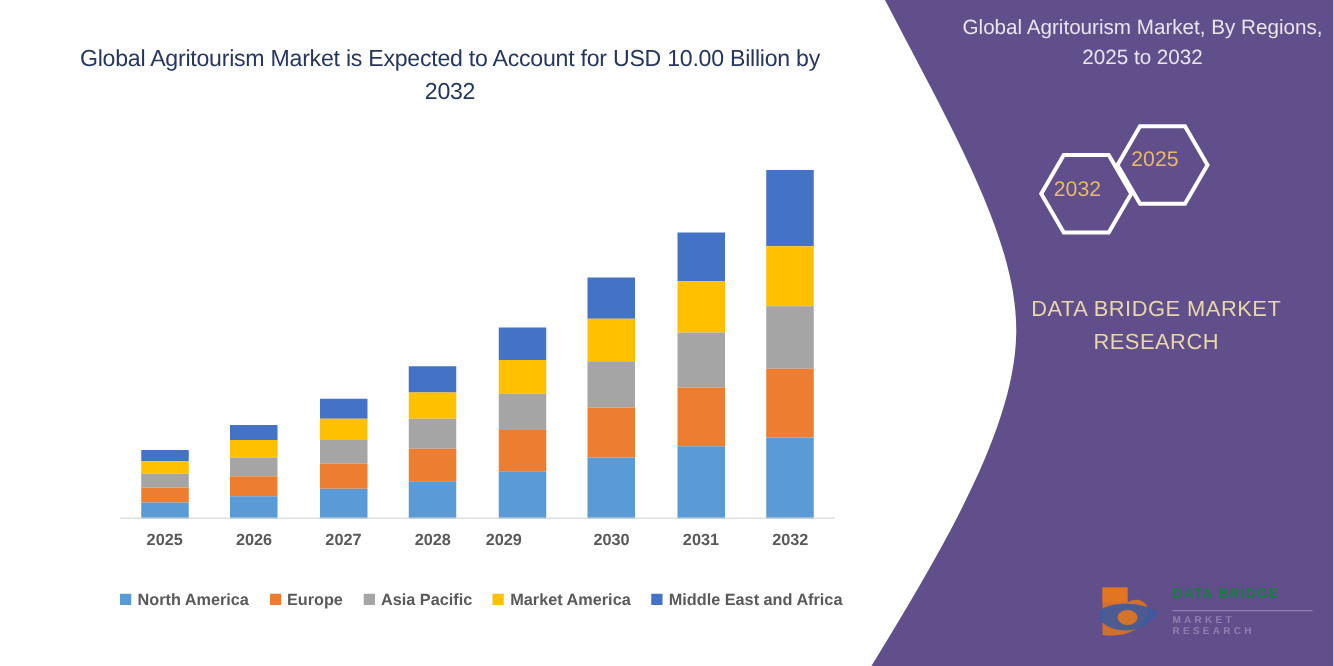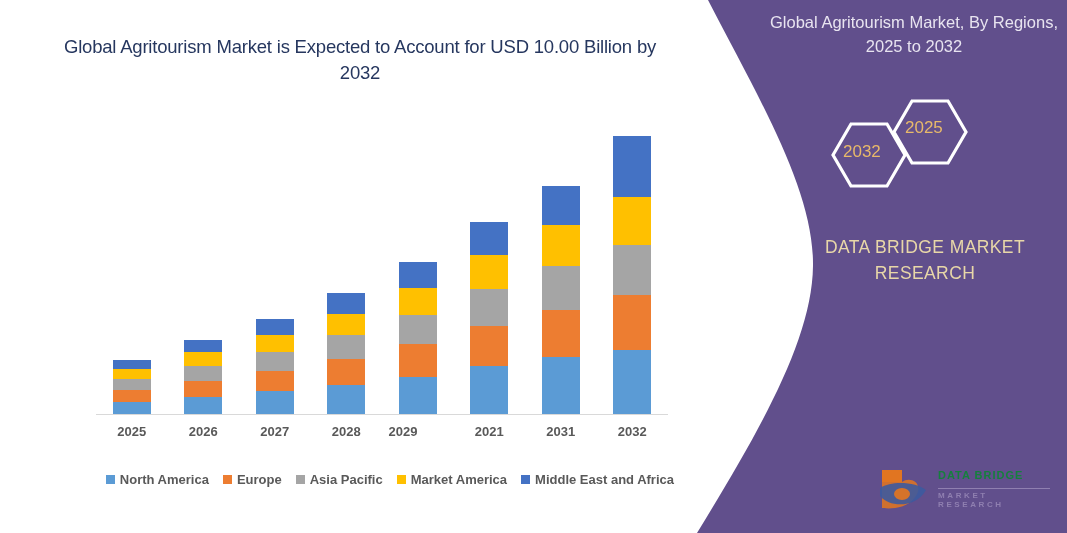--- a/index.html
+++ b/index.html
@@ -81,21 +81,21 @@
     font-family: "Liberation Sans", sans-serif;
   }
 
   #legend {
     position: absolute;
     left: 96px;
     top: 472px;
     width: 578px;
     display: flex;
     align-items: center;
-    justify-content: flex-end;
+    justify-content: space-between;
     gap: 14px;
     font-size: 13px;
     font-weight: bold;
     color: #595959;
   }
   .legend-item {
     display: flex;
     align-items: center;
     gap: 5px;
     white-space: nowrap;
@@ -270,21 +270,21 @@
           <div class="seg" style="background: rgb(68, 114, 196); height: 60.475px;"></div>
         </div>
       </div>
     <div id="axis-line"></div>
     <div id="x-labels">
         <div class="x-label" style="left: -0.25px;">2025</div>
         <div class="x-label" style="left: 71.25px;">2026</div>
         <div class="x-label" style="left: 142.75px;">2027</div>
         <div class="x-label" style="left: 214.25px;">2028</div>
         <div class="x-label" style="left: 271px;">2029</div>
-        <div class="x-label" style="left: 357.25px;">2021</div>
+        <div class="x-label" style="left: 357.25px;">2030</div>
         <div class="x-label" style="left: 428.75px;">2031</div>
         <div class="x-label" style="left: 500.25px;">2032</div>
       </div>
 
     <div id="legend">
         <div class="legend-item">
           <span class="legend-swatch" style="background: rgb(91, 155, 213);"></span>
           <span>North America</span>
         </div>
         <div class="legend-item">

